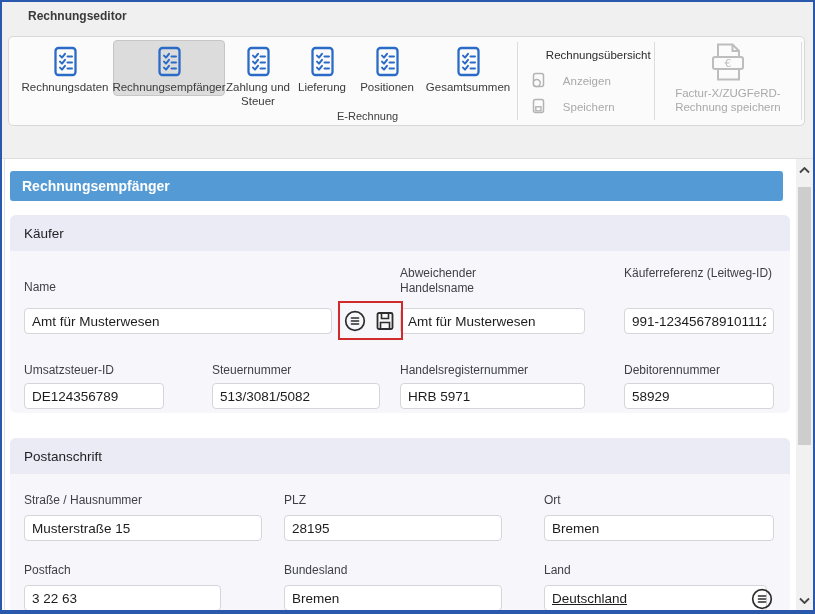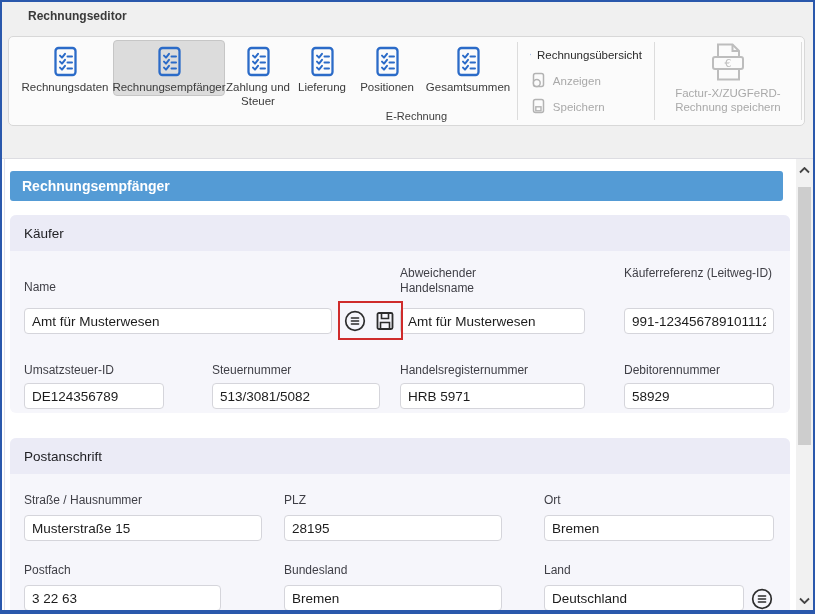--- a/index.html
+++ b/index.html
@@ -60,35 +60,35 @@
     text-align: center;
   }
   .b1 { width: 96px; } .b2 { width: 112px; } .b3 { width: 66px; }
   .b4 { width: 62px; } .b5 { width: 68px; } .b6 { width: 94px; }
   .vsep { width: 1px; background: #dcdcdc; margin: 5px 2px; }
   .side-col {
     display: flex; flex-direction: column; gap: 9px;
     padding: 9px 10px 0 10px; width: 132px;
   }
   .sbtn {
-    display: flex; align-items: center; gap: 6px;
+    display: flex; align-items: center; gap: 16px;
     font-size: 11.5px; color: #2b2b2b; white-space: nowrap; cursor: pointer;
   }
   .sbtn.disabled { color: #a9a9a9; cursor: default; }
   .facturx {
     width: 172px; display: flex; flex-direction: column; align-items: center;
     padding-top: 3px; cursor: default;
   }
   .facturx .flbl {
     margin-top: 2px; font-size: 11.5px; line-height: 1.25; text-align: center;
     color: #a9a9a9;
   }
   .group-label {
     position: absolute; bottom: 3px; left: 328px; width: 110px;
-    text-align: right; font-size: 11px; color: #3d3d3d;
+    text-align: left; font-size: 11px; color: #3d3d3d;
   }
   
   .content {
     position: absolute; left: 0; right: 0; top: 156px; height: 452px;
     background: #ffffff; border-top: 1px solid #dddde2; overflow: hidden;
   }
   .content::before {
     content: ""; position: absolute; left: 2px; top: 0; bottom: 0;
     width: 1px; background: #e0e1ea;
   }
@@ -302,21 +302,21 @@
     <div class="fld-label" style="left:542px; top:334px;">Ort</div>
     <input class="fld-input" style="left: 542px; top: 356px; width: 230px;" readonly="" value="Bremen">
 
     <div class="fld-label" style="left:22px; top:404px;">Postfach</div>
     <input class="fld-input" style="left: 22px; top: 426px; width: 197px;" readonly="" value="3 22 63">
 
     <div class="fld-label" style="left:282px; top:404px;">Bundesland</div>
     <input class="fld-input" style="left: 282px; top: 426px; width: 218px;" readonly="" value="Bremen">
 
     <div class="fld-label" style="left:542px; top:404px;">Land</div>
-    <input class="fld-input" style="left: 542px; top: 426px; width: 200px;" readonly="" value="Deutschland">
+    <input class="fld-input" style="left: 542px; top: 426px; width: 223px; text-decoration: underline;" readonly="" value="Deutschland">
     <button class="icon-btn" style="left:748px; top:428px;">
       <svg width="24" height="24" viewBox="0 0 24 24" fill="none">
           <circle cx="12" cy="12" r="9.3" stroke="#2d2d2d" stroke-width="1.7"></circle>
           <path d="M8.4 9h7.2M8.4 12h7.2M8.4 15h7.2" stroke="#2d2d2d" stroke-width="1.5" stroke-linecap="round"></path>
         </svg>
     </button>
 
     <div class="scrollbar">
       <div class="scroll-arrow up">
         <svg width="11" height="7" viewBox="0 0 11 7" fill="none">

